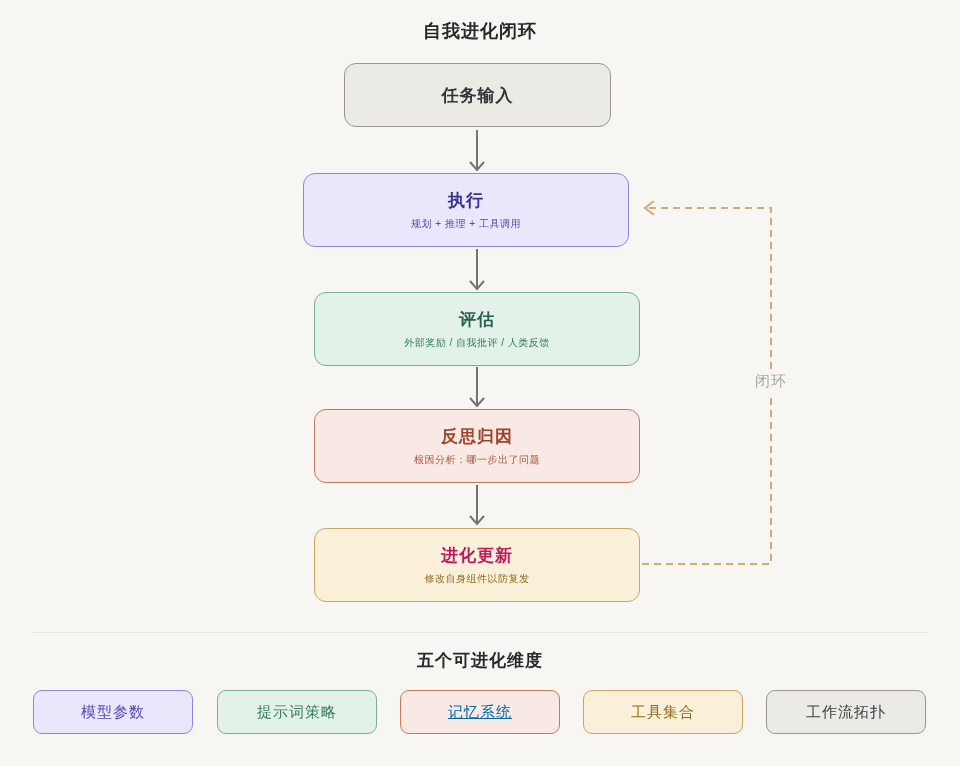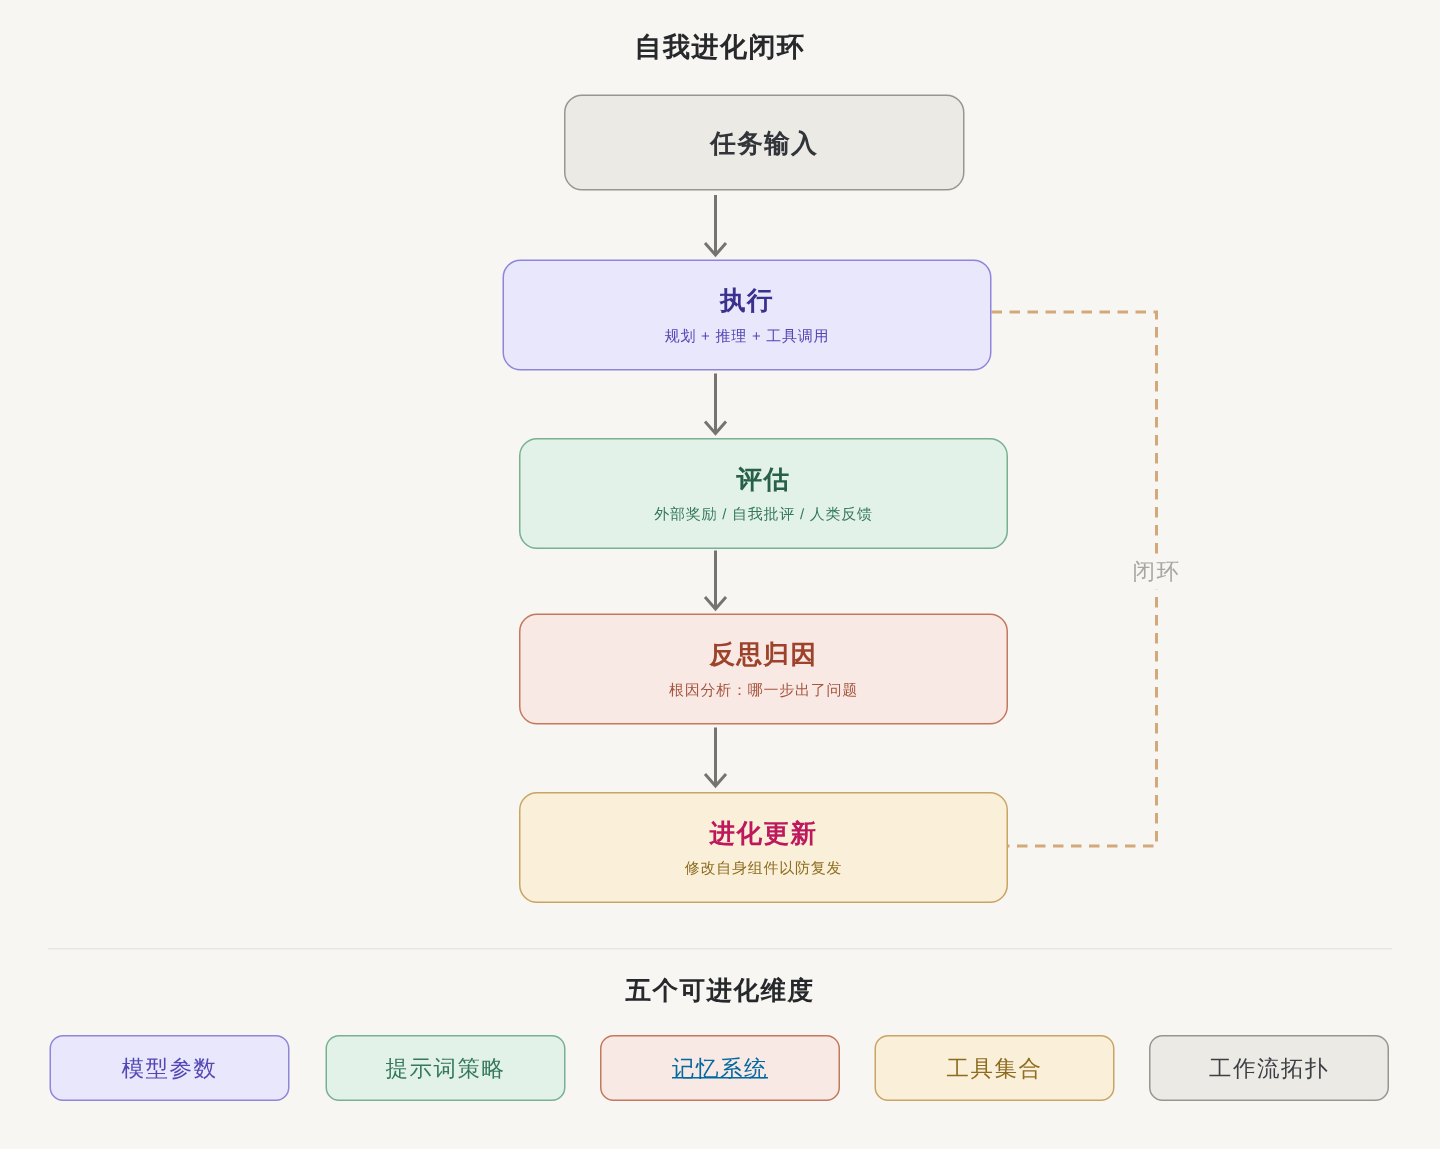--- a/index.html
+++ b/index.html
@@ -37,21 +37,20 @@
   }
   .node {
     position: absolute;
     box-sizing: border-box;
     border-radius: 12px;
     display: flex;
     flex-direction: column;
     align-items: center;
     justify-content: center;
     gap: 5px;
-    margin-left: 32px;
   }
   .node-title {
     font-size: 17px;
     font-weight: bold;
     letter-spacing: 1px;
   }
   .node-subtitle {
     font-size: 10px;
     letter-spacing: 0.5px;
   }

